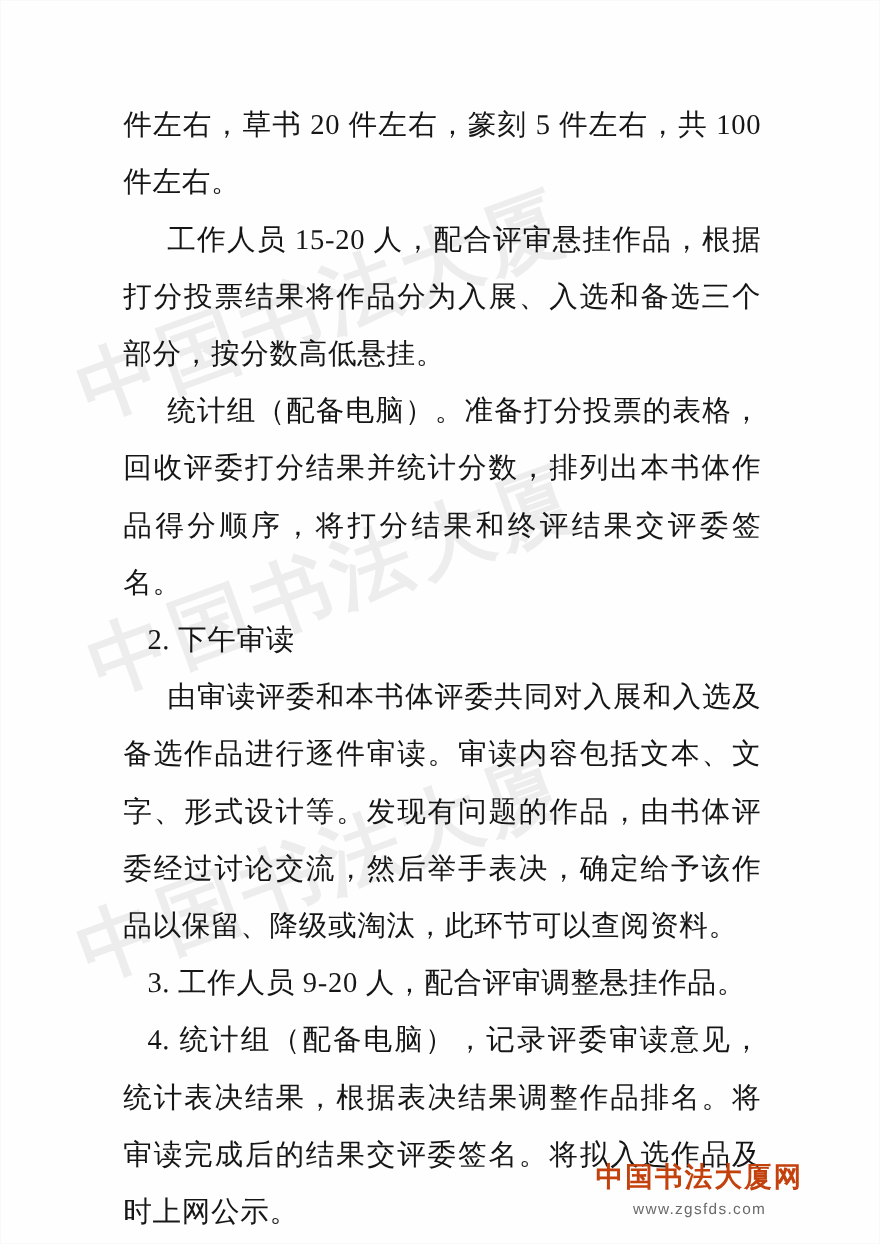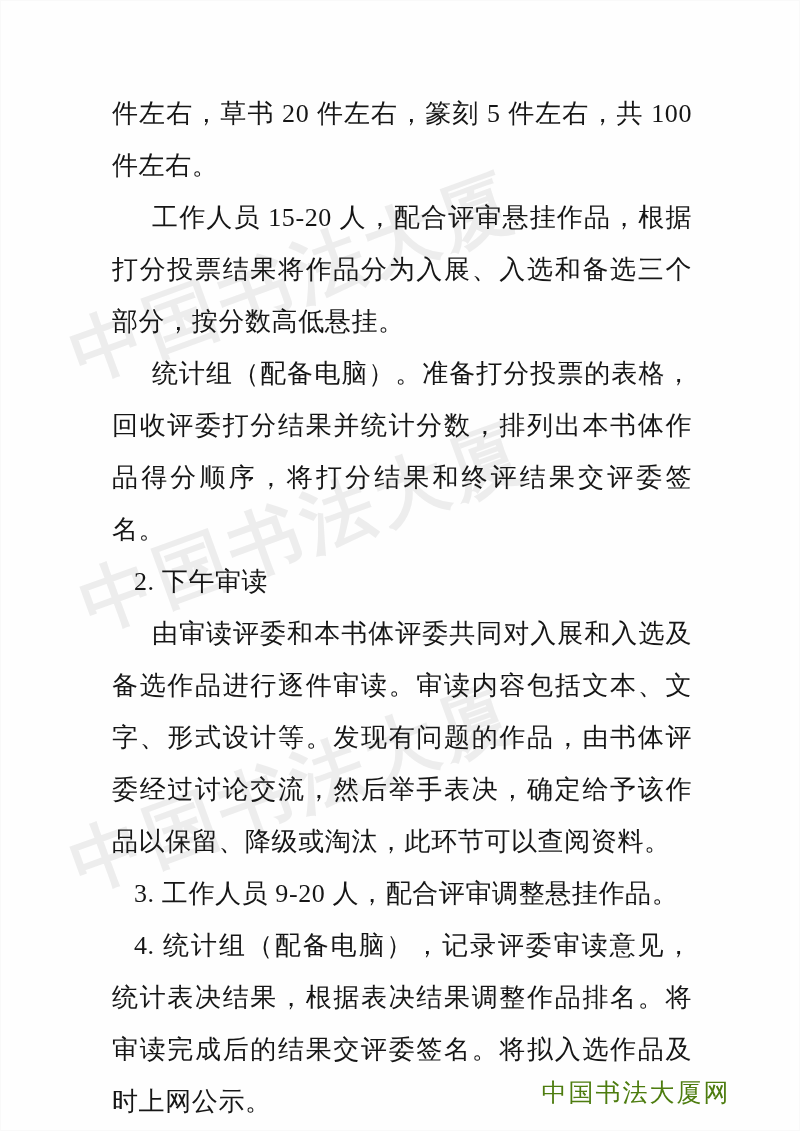--- a/index.html
+++ b/index.html
@@ -78,22 +78,22 @@
     position: absolute;
     right: 44px;
     bottom: 22px;
     z-index: 3;
     text-align: center;
     width: 240px;
   }
   .footer-title {
     font-family: "Liberation Serif", "DejaVu Serif", serif;
     font-size: 25px;
-    font-weight: normal;
-    color: #4d7c0f;
+    font-weight: bold;
+    color: #c2410c;
     letter-spacing: 2px;
     line-height: 32px;
   }
   .footer-url {
     font-family: "Liberation Sans", sans-serif;
     font-size: 14px;
     color: #6a6a6a;
     letter-spacing: 1.2px;
     line-height: 20px;
     margin-top: 2px;
@@ -124,16 +124,17 @@
     <p class="para small-indent">2. 下午审读</p>
     <p class="para indent">由审读评委和本书体评委共同对入展和入选及备选作品进行逐件审读。审读内容包括文本、文字、形式设计等。发现有问题的作品，由书体评委经过讨论交流，然后举手表决，确定给予该作品以保留、降级或淘汰，此环节可以查阅资料。</p>
     <p class="para small-indent">3. 工作人员 9-20 人，配合评审调整悬挂作品。</p>
     <p class="para small-indent">4. 统计组（配备电脑），记录评委审读意见，统计表决结果，根据表决结果调整作品排名。将审读完成后的结果交评委签名。将拟入选作品及时上网公示。</p>
     <p class="para small-indent">1. 上午评选优秀作品</p>
 
   </div>
 
   <div class="footer">
     <div class="footer-title">中国书法大厦网</div>
+    <div class="footer-url">www.zgsfds.com</div>
   </div>
 
   <div class="page-edge"></div>
 </div>
 
 </body></html>

